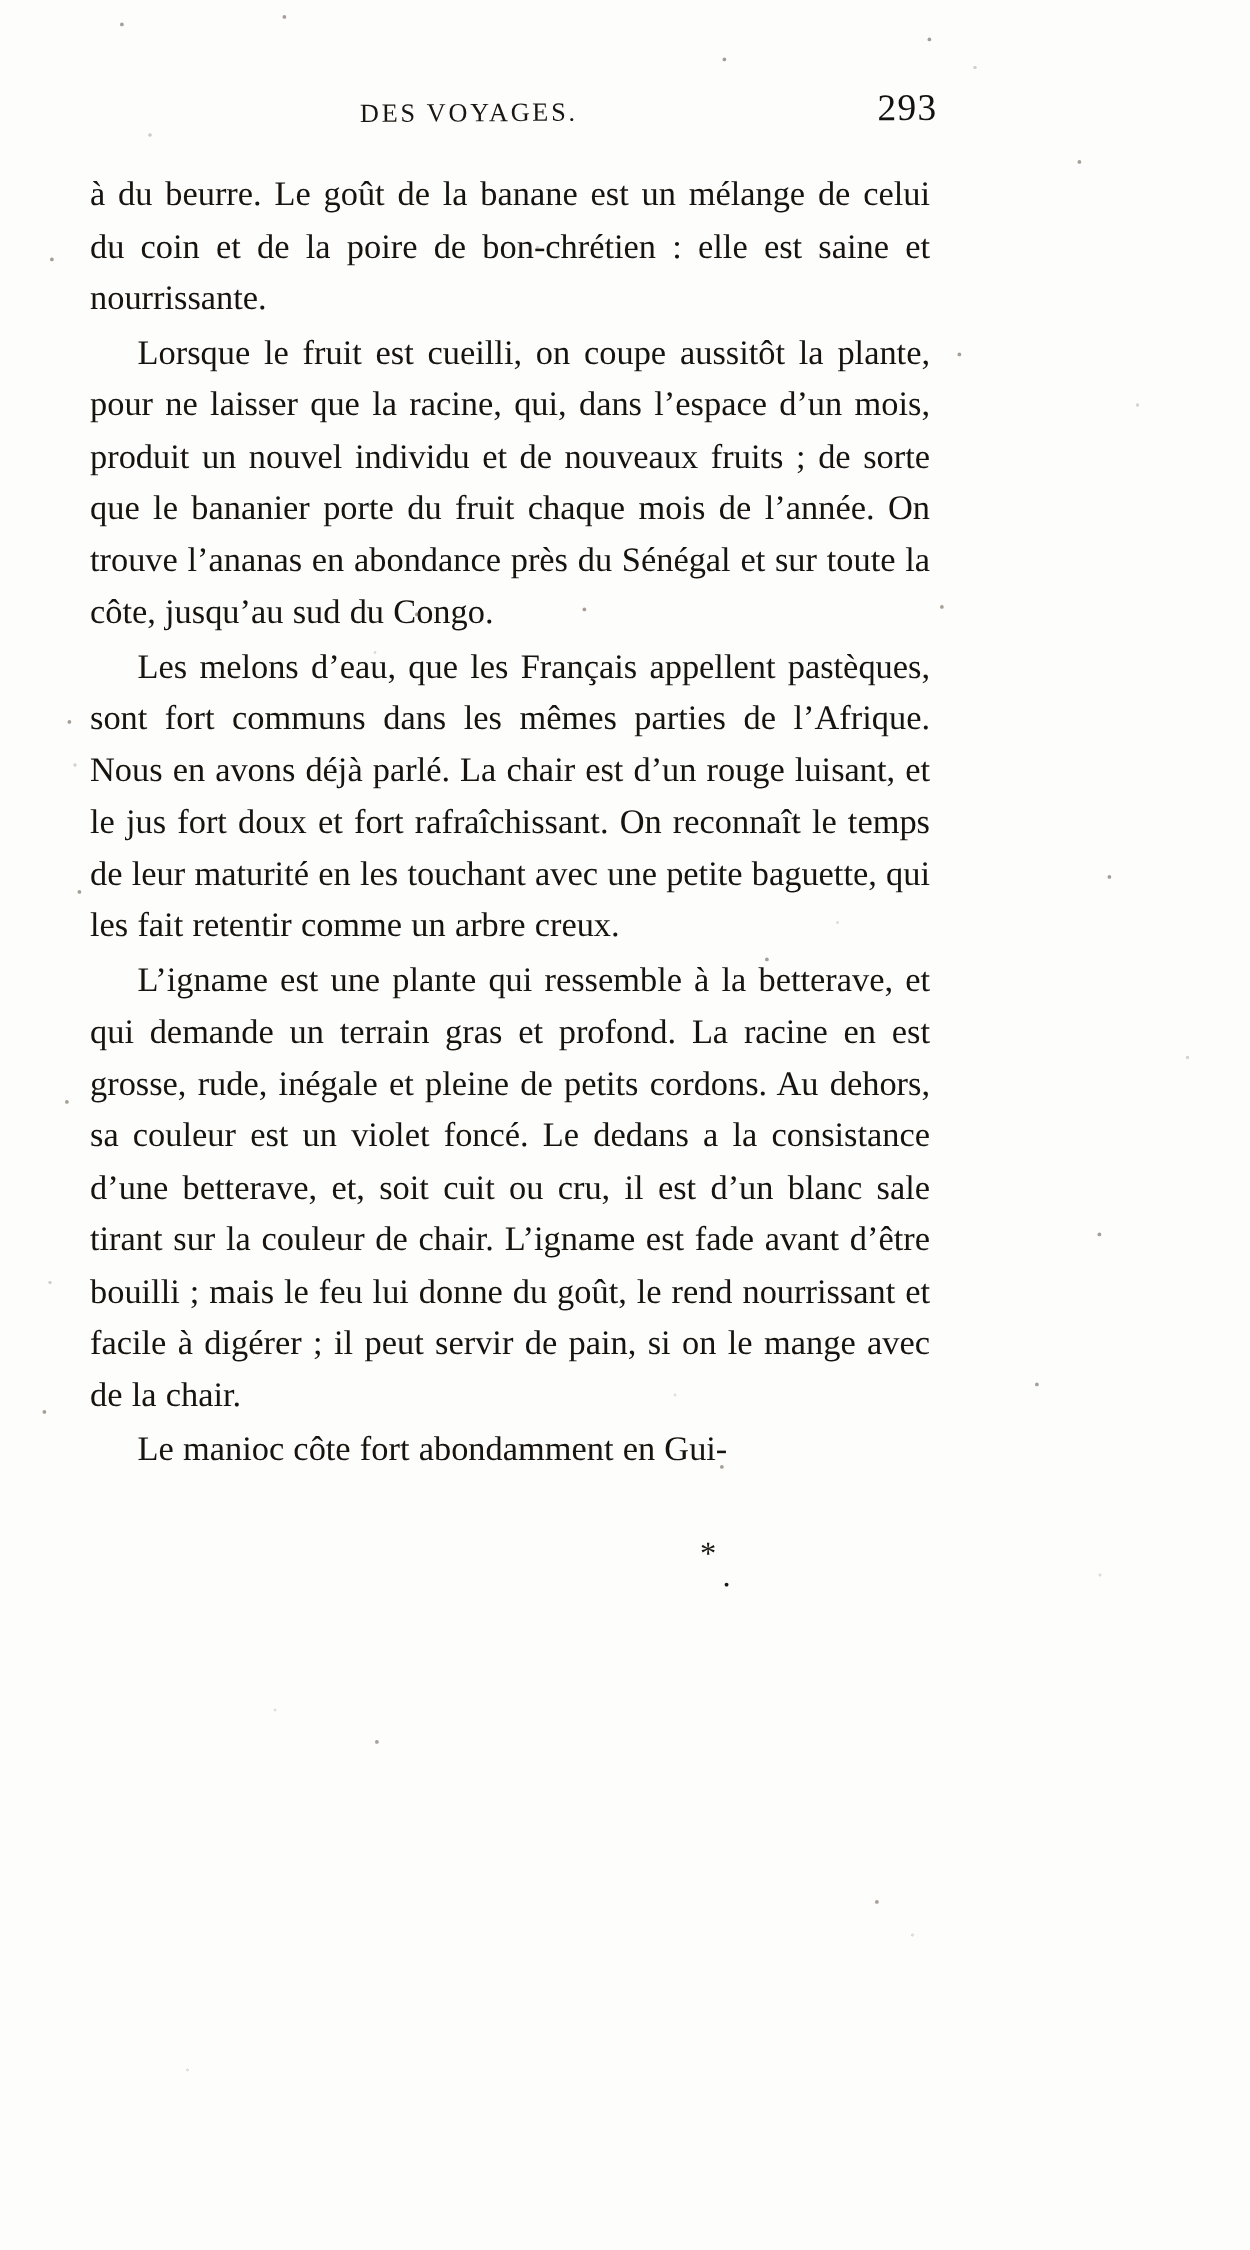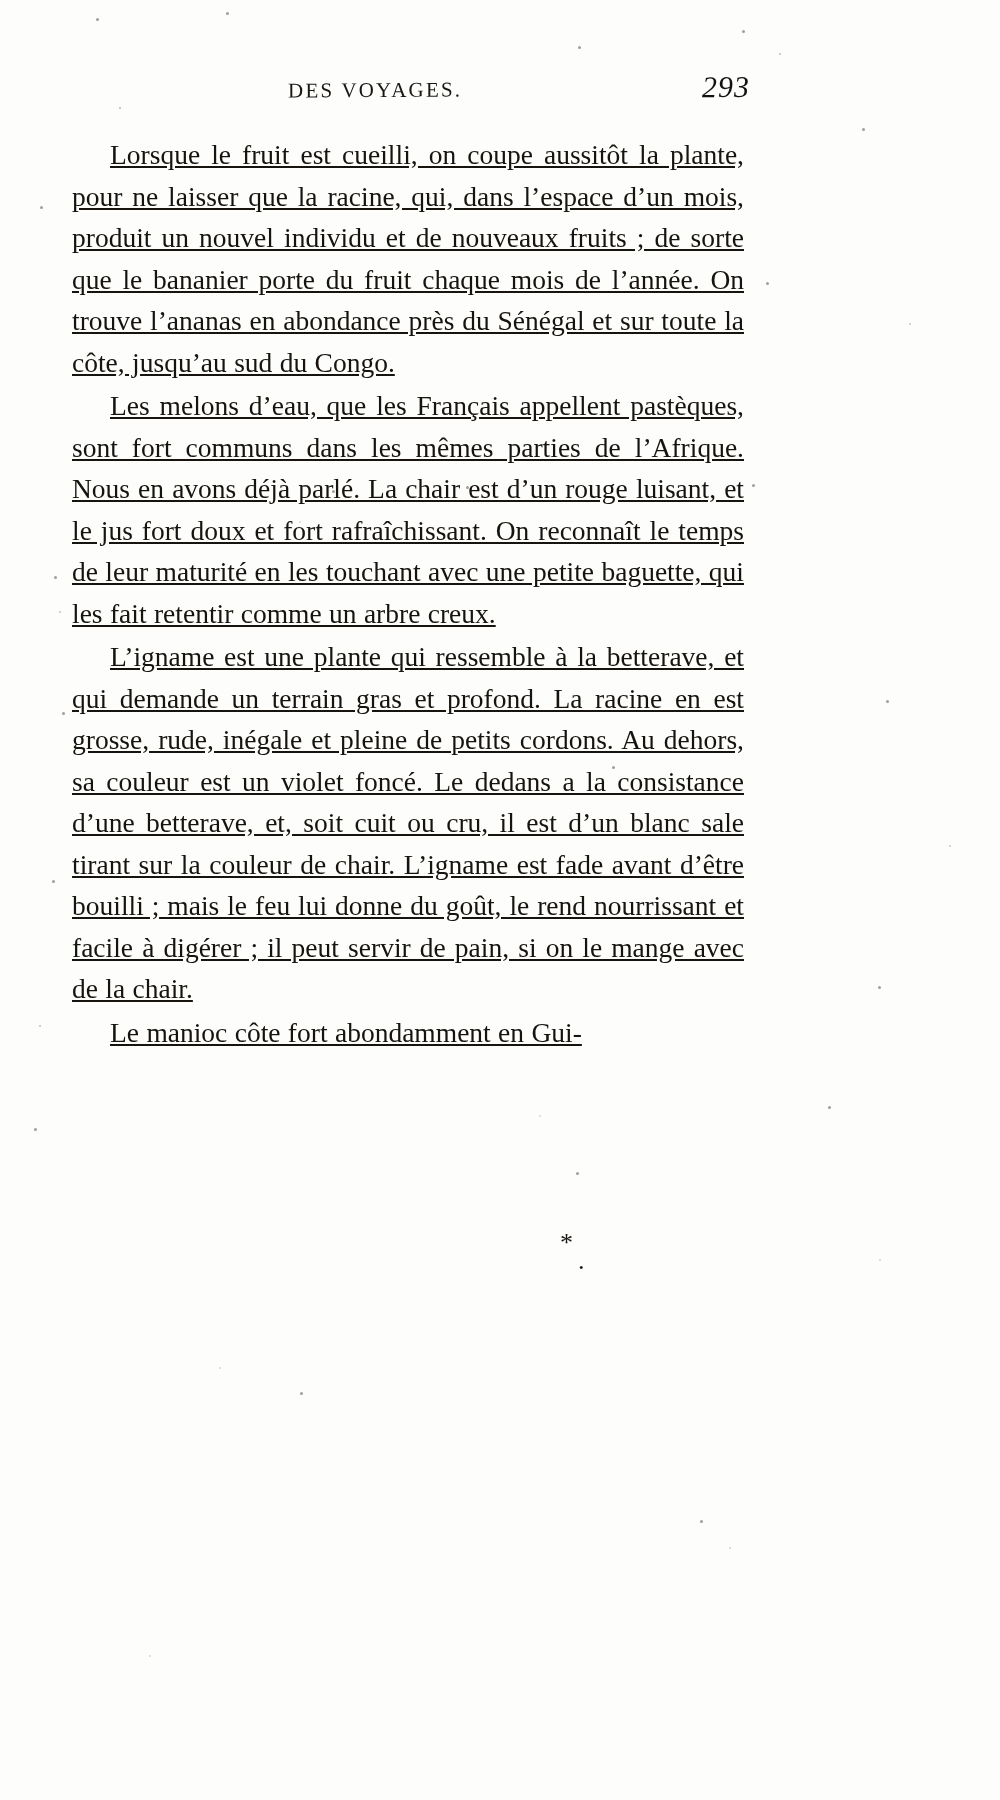--- a/index.html
+++ b/index.html
@@ -64,37 +64,35 @@
     transform: rotate(-0.35deg);
   }
   .page-number {
     position: absolute;
     right: -6px;
     top: -8px;
     font-size: 30px;
     letter-spacing: 1px;
     color: #141210;
     transform: rotate(-0.4deg);
-    font-style: italic;
   }
 
   
   .para {
     font-size: 27.5px;
     line-height: 41.5px;
     text-align: justify;
     text-align-last: left;
     margin: 0 0 2px 0;
     color: #17140f;
     word-spacing: 0.5px;
     hyphens: manual;
   }
   .para.indent {
     text-indent: 38px;
-    text-decoration: underline;
   }
   .para.first {
     text-indent: 0;
   }
 
   .asterisk {
     position: absolute;
     left: 560px;
     top: 1228px;
     font-size: 26px;
@@ -123,20 +121,21 @@
 
 <div class="page">
 
   <div class="content">
 
     <div class="header-row">
       <div class="running-head">DES VOYAGES.</div>
       <div class="page-number">293</div>
     </div>
 
+    <p class="para first">à du beurre. Le goût de la banane est un mélange de celui du coin et de la poire de bon-chrétien : elle est saine et nourrissante.</p>
     <p class="para indent">Lorsque le fruit est cueilli, on coupe aussitôt la plante, pour ne laisser que la racine, qui, dans l’espace d’un mois, produit un nouvel individu et de nouveaux fruits ; de sorte que le bananier porte du fruit chaque mois de l’année. On trouve l’ananas en abondance près du Sénégal et sur toute la côte, jusqu’au sud du Congo.</p>
     <p class="para indent">Les melons d’eau, que les Français appellent pastèques, sont fort communs dans les mêmes parties de l’Afrique. Nous en avons déjà parlé. La chair est d’un rouge luisant, et le jus fort doux et fort rafraîchissant. On reconnaît le temps de leur maturité en les touchant avec une petite baguette, qui les fait retentir comme un arbre creux.</p>
     <p class="para indent">L’igname est une plante qui ressemble à la betterave, et qui demande un terrain gras et profond. La racine en est grosse, rude, inégale et pleine de petits cordons. Au dehors, sa couleur est un violet foncé. Le dedans a la consistance d’une betterave, et, soit cuit ou cru, il est d’un blanc sale tirant sur la couleur de chair. L’igname est fade avant d’être bouilli ; mais le feu lui donne du goût, le rend nourrissant et facile à digérer ; il peut servir de pain, si on le mange avec de la chair.</p>
     <p class="para indent">Le manioc côte fort abondamment en Gui-</p>
 
   </div>
 
   <div class="asterisk">*</div>
   <div class="dot-mark">.</div>
 

